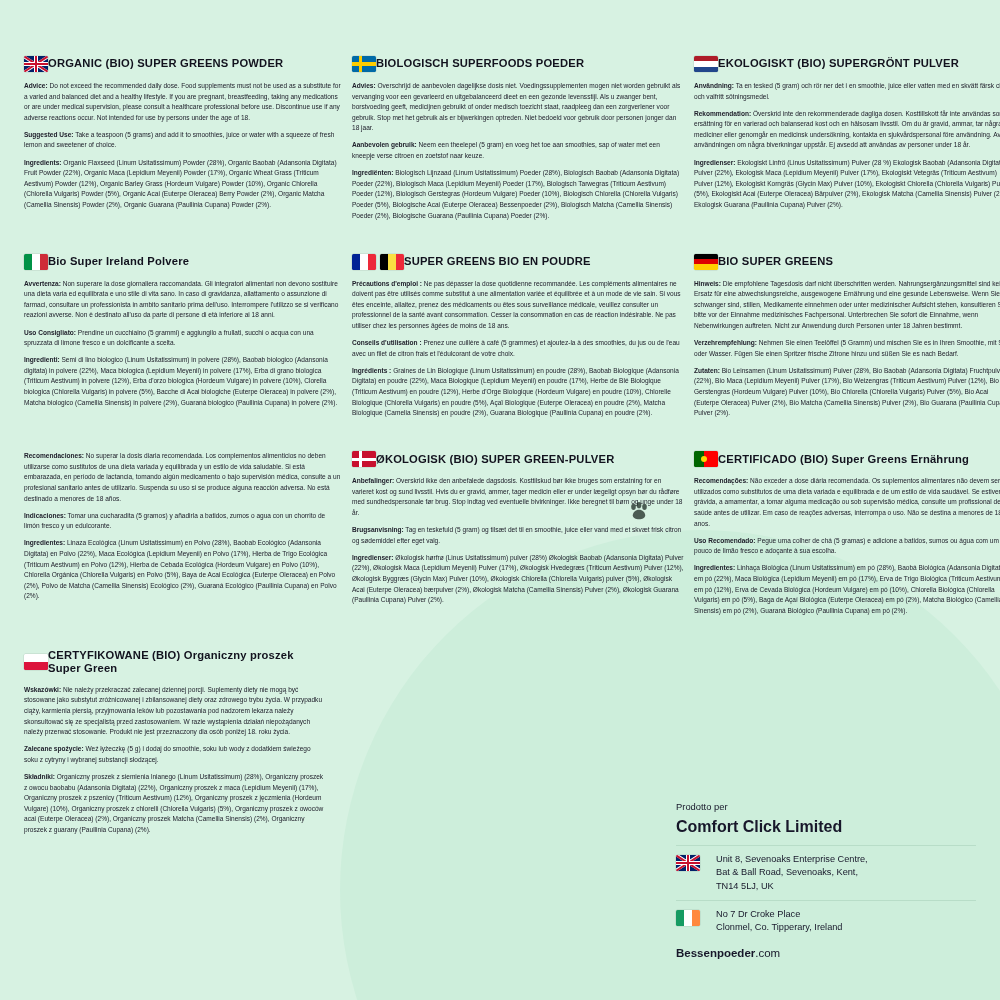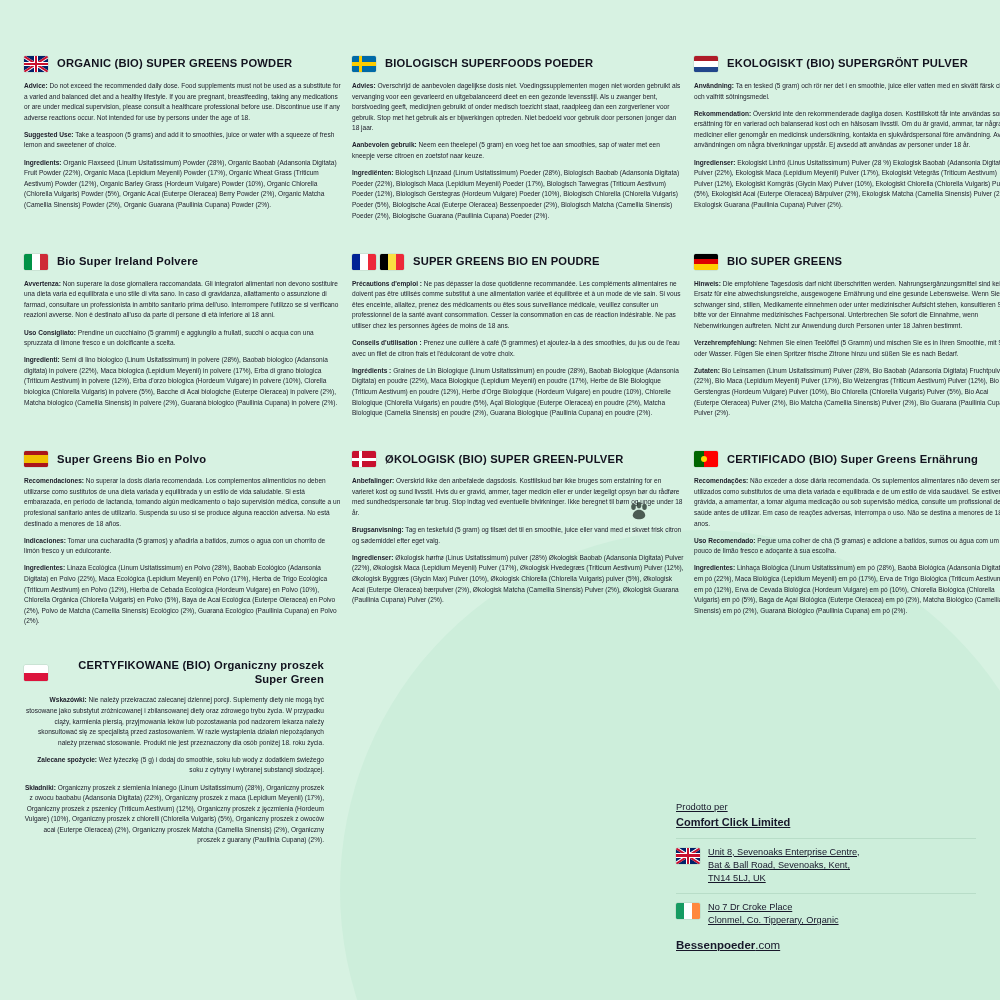--- a/index.html
+++ b/index.html
@@ -30,21 +30,20 @@
     z-index: 2;
     padding: 56px 24px 0 24px;
     display: grid;
     grid-template-columns: 318px 332px 320px;
     column-gap: 10px;
   }
   .panel { margin-bottom: 26px; }
   .panel-head {
     display: flex;
     align-items: center;
-    gap: 9px;
     margin-bottom: 9px;
   }
   .flag {
     width: 24px; height: 16px;
     flex: 0 0 auto;
     border-radius: 1.5px;
     overflow: hidden;
     position: relative;
     box-shadow: 0 0 0 0.5px rgba(0,0,0,0.12);
   }
@@ -64,39 +63,38 @@
 
   
   .addr {
     position: absolute;
     left: 676px; top: 800px;
     width: 300px;
     z-index: 4;
     font-size: 9.2px;
     line-height: 1.45;
     color: #17172a;
-    text-decoration: underline;
   }
   .addr .made { font-size: 9.4px; margin-bottom: 1px; }
-  .addr .company { font-weight: bold; font-size: 11px; margin-bottom: 5px; }
+  .addr .company { font-weight: bold; font-size: 16px; margin-bottom: 5px; }
   .addr hr { border: none; border-top: 1px solid #b8ddc8; margin: 7px 0; }
-  .addr-row { display: flex; gap: 8px; align-items: flex-start; }
+  .addr-row { display: flex; gap: 16px; align-items: flex-start; }
   .addr-row .flag { margin-top: 2px; }
   .brand { margin-top: 10px; font-size: 11.5px; }
   .brand b { font-weight: bold; }
 
   
   .paw {
     position: absolute;
     left: 628px; top: 500px;
     width: 22px; height: 22px;
     opacity: 0.75;
     z-index: 3;
   }
-  .narrow { max-width: 300px; text-align: right; }
+  .narrow { max-width: 300px; }
 </style>
 </head>
 <body>
 
 <div class="page">
   <div class="deco-circle"></div>
 
   <svg class="paw" viewBox="0 0 32 32">
     <ellipse cx="8" cy="10" rx="3.4" ry="4.6" fill="#1d2b24"></ellipse>
     <ellipse cx="16" cy="7.5" rx="3.4" ry="4.6" fill="#1d2b24"></ellipse>
@@ -209,28 +207,20 @@
         <div class="title caps">BIO SUPER GREENS</div>
       </div>
       <div class="body">
         <p><span class="lbl">Hinweis:</span> <span>Die empfohlene Tagesdosis darf nicht überschritten werden. Nahrungsergänzungsmittel sind kein Ersatz für eine abwechslungsreiche, ausgewogene Ernährung und eine gesunde Lebensweise. Wenn Sie schwanger sind, stillen, Medikamente einnehmen oder unter medizinischer Aufsicht stehen, konsultieren Sie bitte vor der Einnahme medizinisches Fachpersonal. Unterbrechen Sie sofort die Einnahme, wenn Nebenwirkungen auftreten. Nicht zur Anwendung durch Personen unter 18 Jahren bestimmt.</span></p>
         <p><span class="lbl">Verzehrempfehlung:</span> <span>Nehmen Sie einen Teelöffel (5 Gramm) und mischen Sie es in Ihren Smoothie, mit Soft oder Wasser. Fügen Sie einen Spritzer frische Zitrone hinzu und süßen Sie es nach Bedarf.</span></p>
         <p><span class="lbl">Zutaten:</span> <span>Bio Leinsamen (Linum Usitatissimum) Pulver (28%, Bio Baobab (Adansonia Digitata) Fruchtpulver (22%), Bio Maca (Lepidium Meyenii) Pulver (17%), Bio Weizengras (Triticum Aestivum) Pulver (12%), Bio Gerstengras (Hordeum Vulgare) Pulver (10%), Bio Chlorella (Chlorella Vulgaris) Pulver (5%), Bio Acai (Euterpe Oleracea) Pulver (2%), Bio Matcha (Camellia Sinensis) Pulver (2%), Bio Guarana (Paullinia Cupana) Pulver (2%).</span></p>
       </div>
     </div>
 
     <div class="panel">
-      <div class="panel-head">
-        <span class="flag">
-          <i style="left:0;top:0;width:24px;height:4px;background:#AA151B"></i>
-          <i style="left:0;top:4px;width:24px;height:8px;background:#F1BF00"></i>
-          <i style="left:0;top:12px;width:24px;height:4px;background:#AA151B"></i>
-        </span>
-        <div class="title">Super Greens Bio en Polvo</div>
-      </div>
       <div class="body">
         <p><span class="lbl">Recomendaciones:</span> <span>No superar la dosis diaria recomendada. Los complementos alimenticios no deben utilizarse como sustitutos de una dieta variada y equilibrada y un estilo de vida saludable. Si está embarazada, en período de lactancia, tomando algún medicamento o bajo supervisión médica, consulte a un profesional sanitario antes de utilizarlo. Suspenda su uso si se produce alguna reacción adversa. No está destinado a menores de 18 años.</span></p>
         <p><span class="lbl">Indicaciones:</span> <span>Tomar una cucharadita (5 gramos) y añadirla a batidos, zumos o agua con un chorrito de limón fresco y un edulcorante.</span></p>
         <p><span class="lbl">Ingredientes:</span> <span>Linaza Ecológica (Linum Usitatissimum) en Polvo (28%), Baobab Ecológico (Adansonia Digitata) en Polvo (22%), Maca Ecológica (Lepidium Meyenii) en Polvo (17%), Hierba de Trigo Ecológica (Triticum Aestivum) en Polvo (12%), Hierba de Cebada Ecológica (Hordeum Vulgare) en Polvo (10%), Chlorella Orgánica (Chlorella Vulgaris) en Polvo (5%), Baya de Acai Ecológica (Euterpe Oleracea) en Polvo (2%), Polvo de Matcha (Camellia Sinensis) Ecológico (2%), Guaraná Ecológico (Paullinia Cupana) en Polvo (2%).</span></p>
       </div>
     </div>
 
     <div class="panel">
       <div class="panel-head">
         <span class="flag">
@@ -304,20 +294,20 @@
     </div>
     <hr>
     <div class="addr-row">
       <span class="flag">
         <i style="left:0;top:0;width:8px;height:16px;background:#169B62"></i>
         <i style="left:8px;top:0;width:8px;height:16px;background:#fff"></i>
         <i style="left:16px;top:0;width:8px;height:16px;background:#FF883E"></i>
       </span>
       <div>
         <div>No 7 Dr Croke Place</div>
-        <div>Clonmel, Co. Tipperary, Organic</div>
+        <div>Clonmel, Co. Tipperary, Ireland</div>
       </div>
     </div>
     <div class="brand">
       <b>Bessenpoeder</b><span>.com</span>
     </div>
   </div>
 </div>
 
 </body></html>

